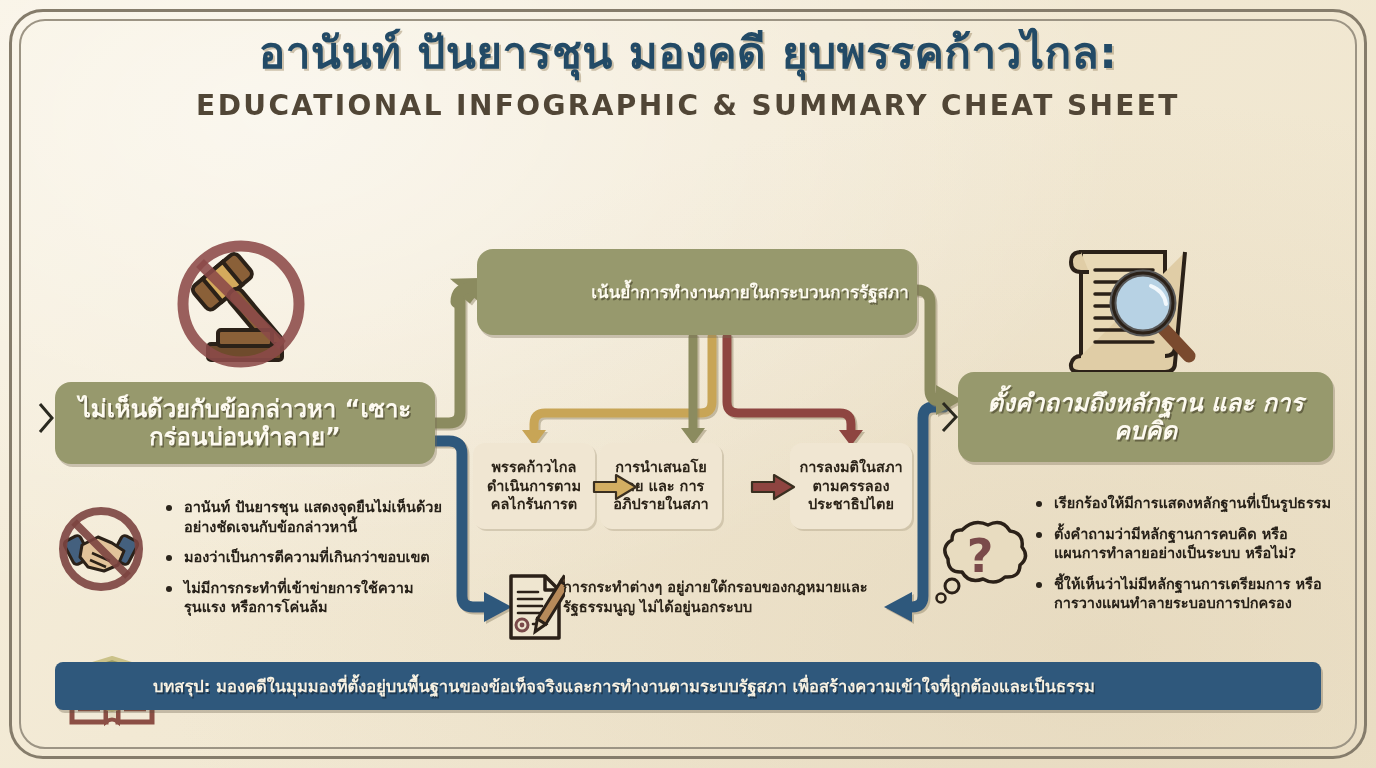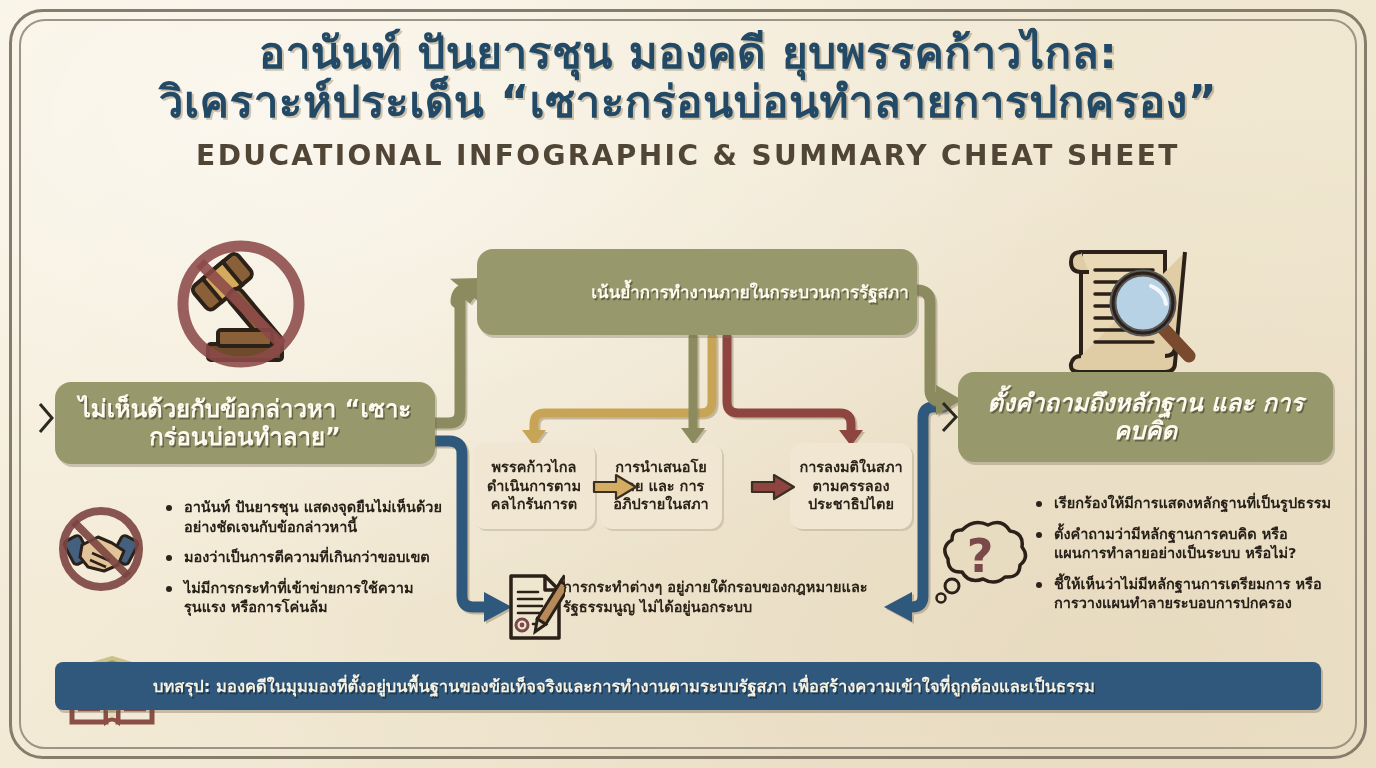--- a/index.html
+++ b/index.html
@@ -103,21 +103,20 @@
 </head>
 <body>
 
 <div id="stage">
 
   <div class="frame-outer"></div>
   <div class="frame-inner"></div>
 
   <div class="header">
     <div class="title-l1">อานันท์ ปันยารชุน มองคดี ยุบพรรคก้าวไกล:</div>
-    <div class="title-l2">วิเคราะห์ประเด็น “เซาะกร่อนบ่อนทำลายการปกครอง”</div>
     <div class="subtitle">EDUCATIONAL INFOGRAPHIC &amp; SUMMARY CHEAT SHEET</div>
   </div>
 
   <svg id="connectors" viewBox="0 0 1376 768">
     <defs>
       <filter id="sh" x="-20%" y="-20%" width="160%" height="160%">
         <feDropShadow dx="2" dy="2" stdDeviation="0" flood-color="#8b8064" flood-opacity="0.45"></feDropShadow>
       </filter>
     </defs>
 

